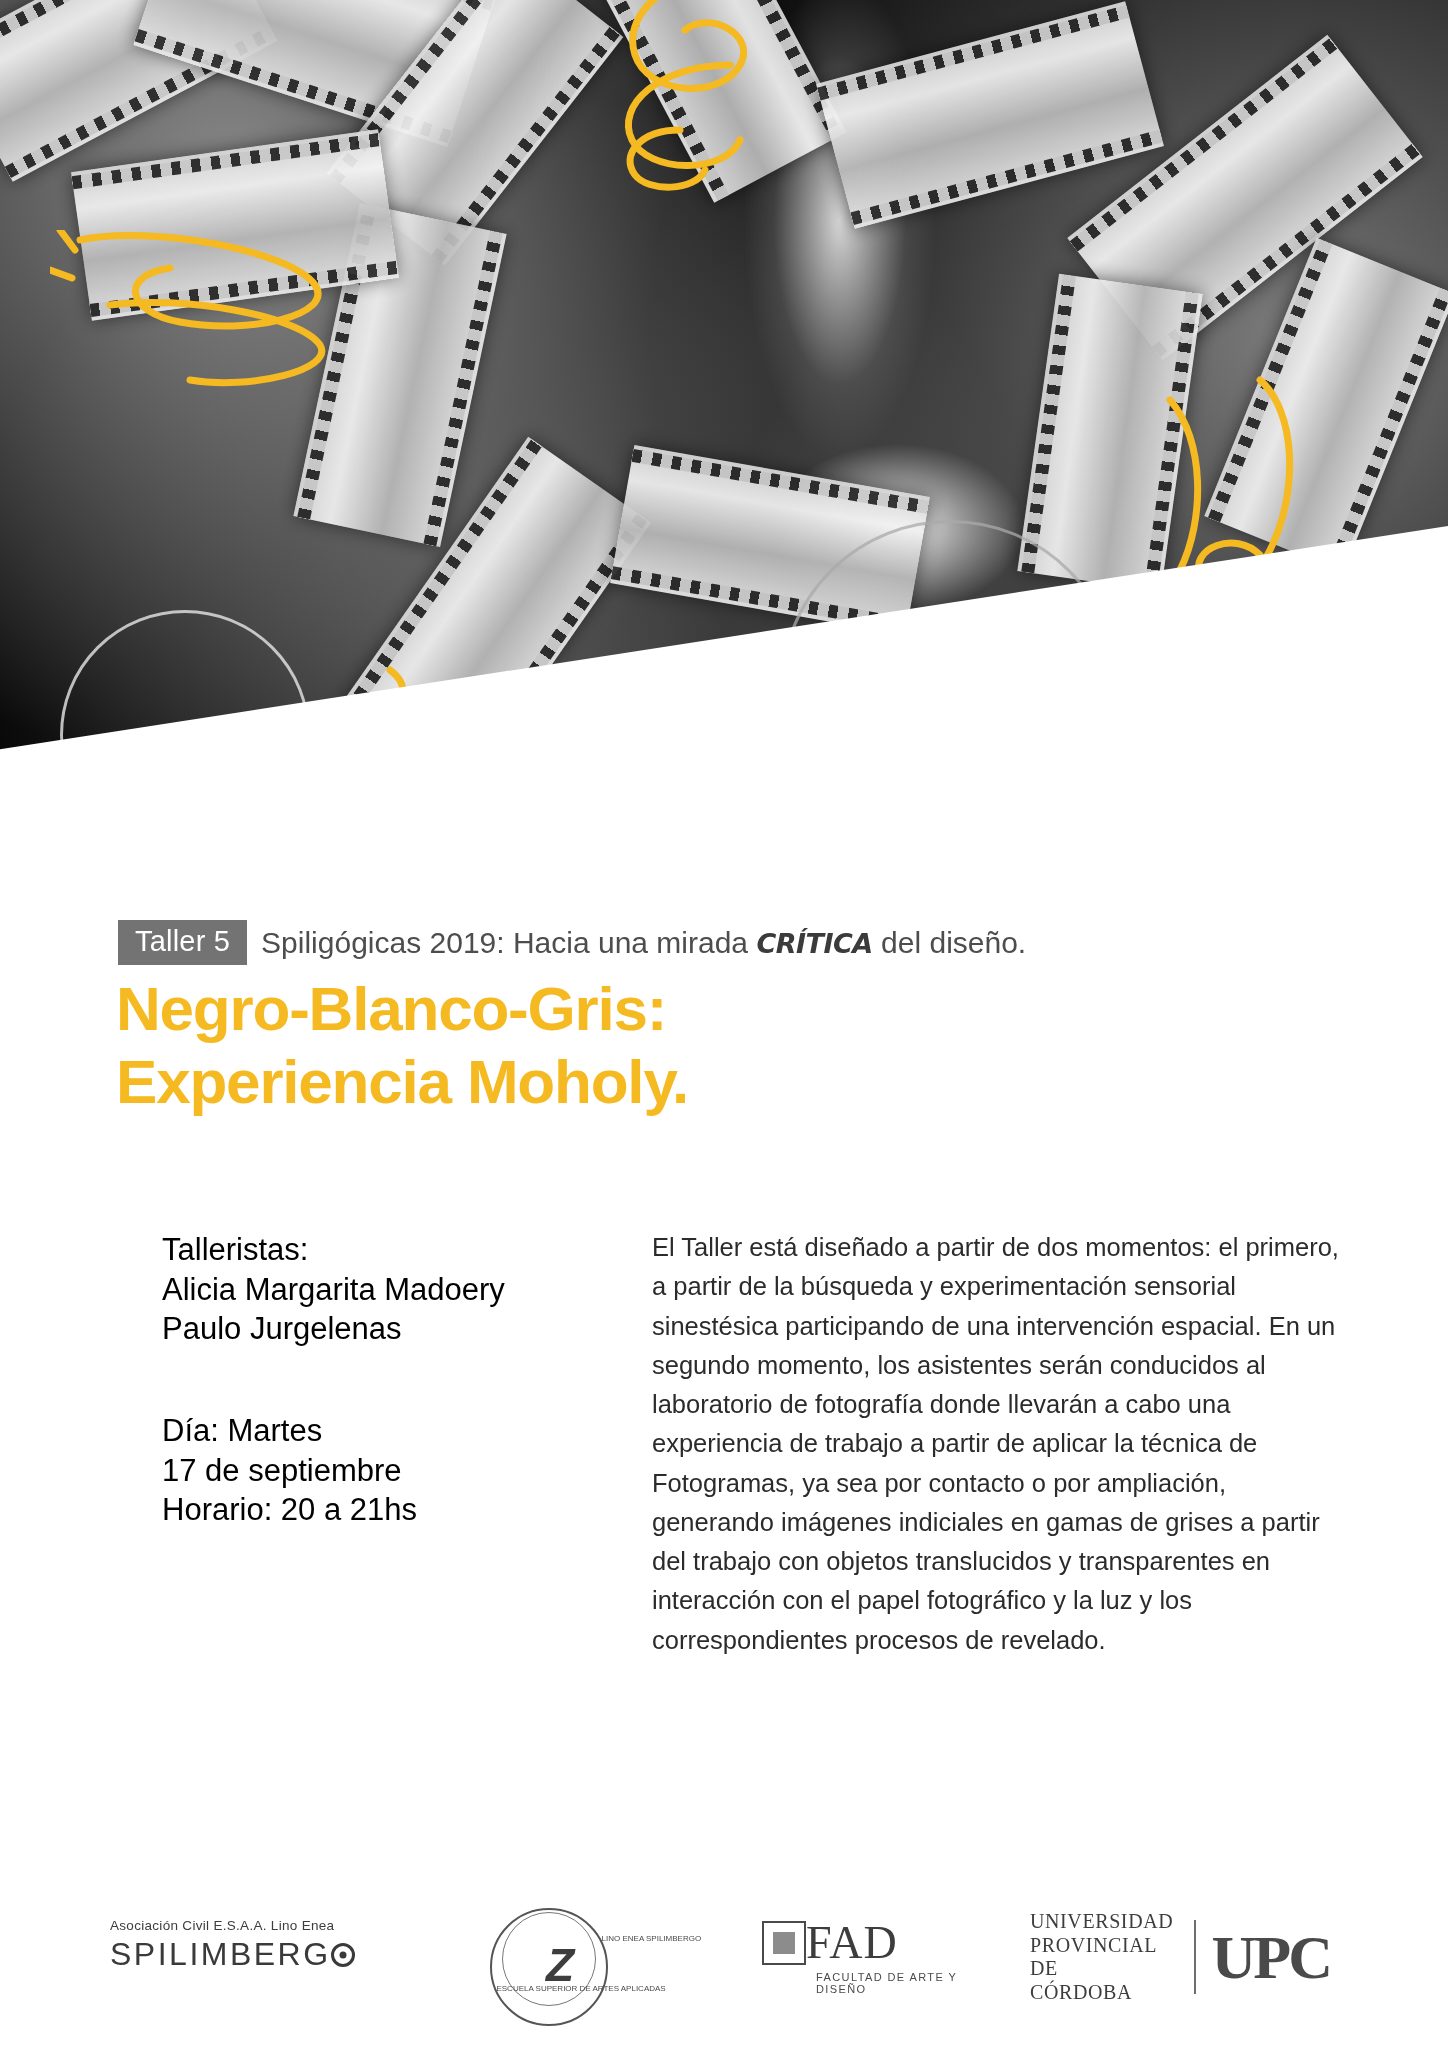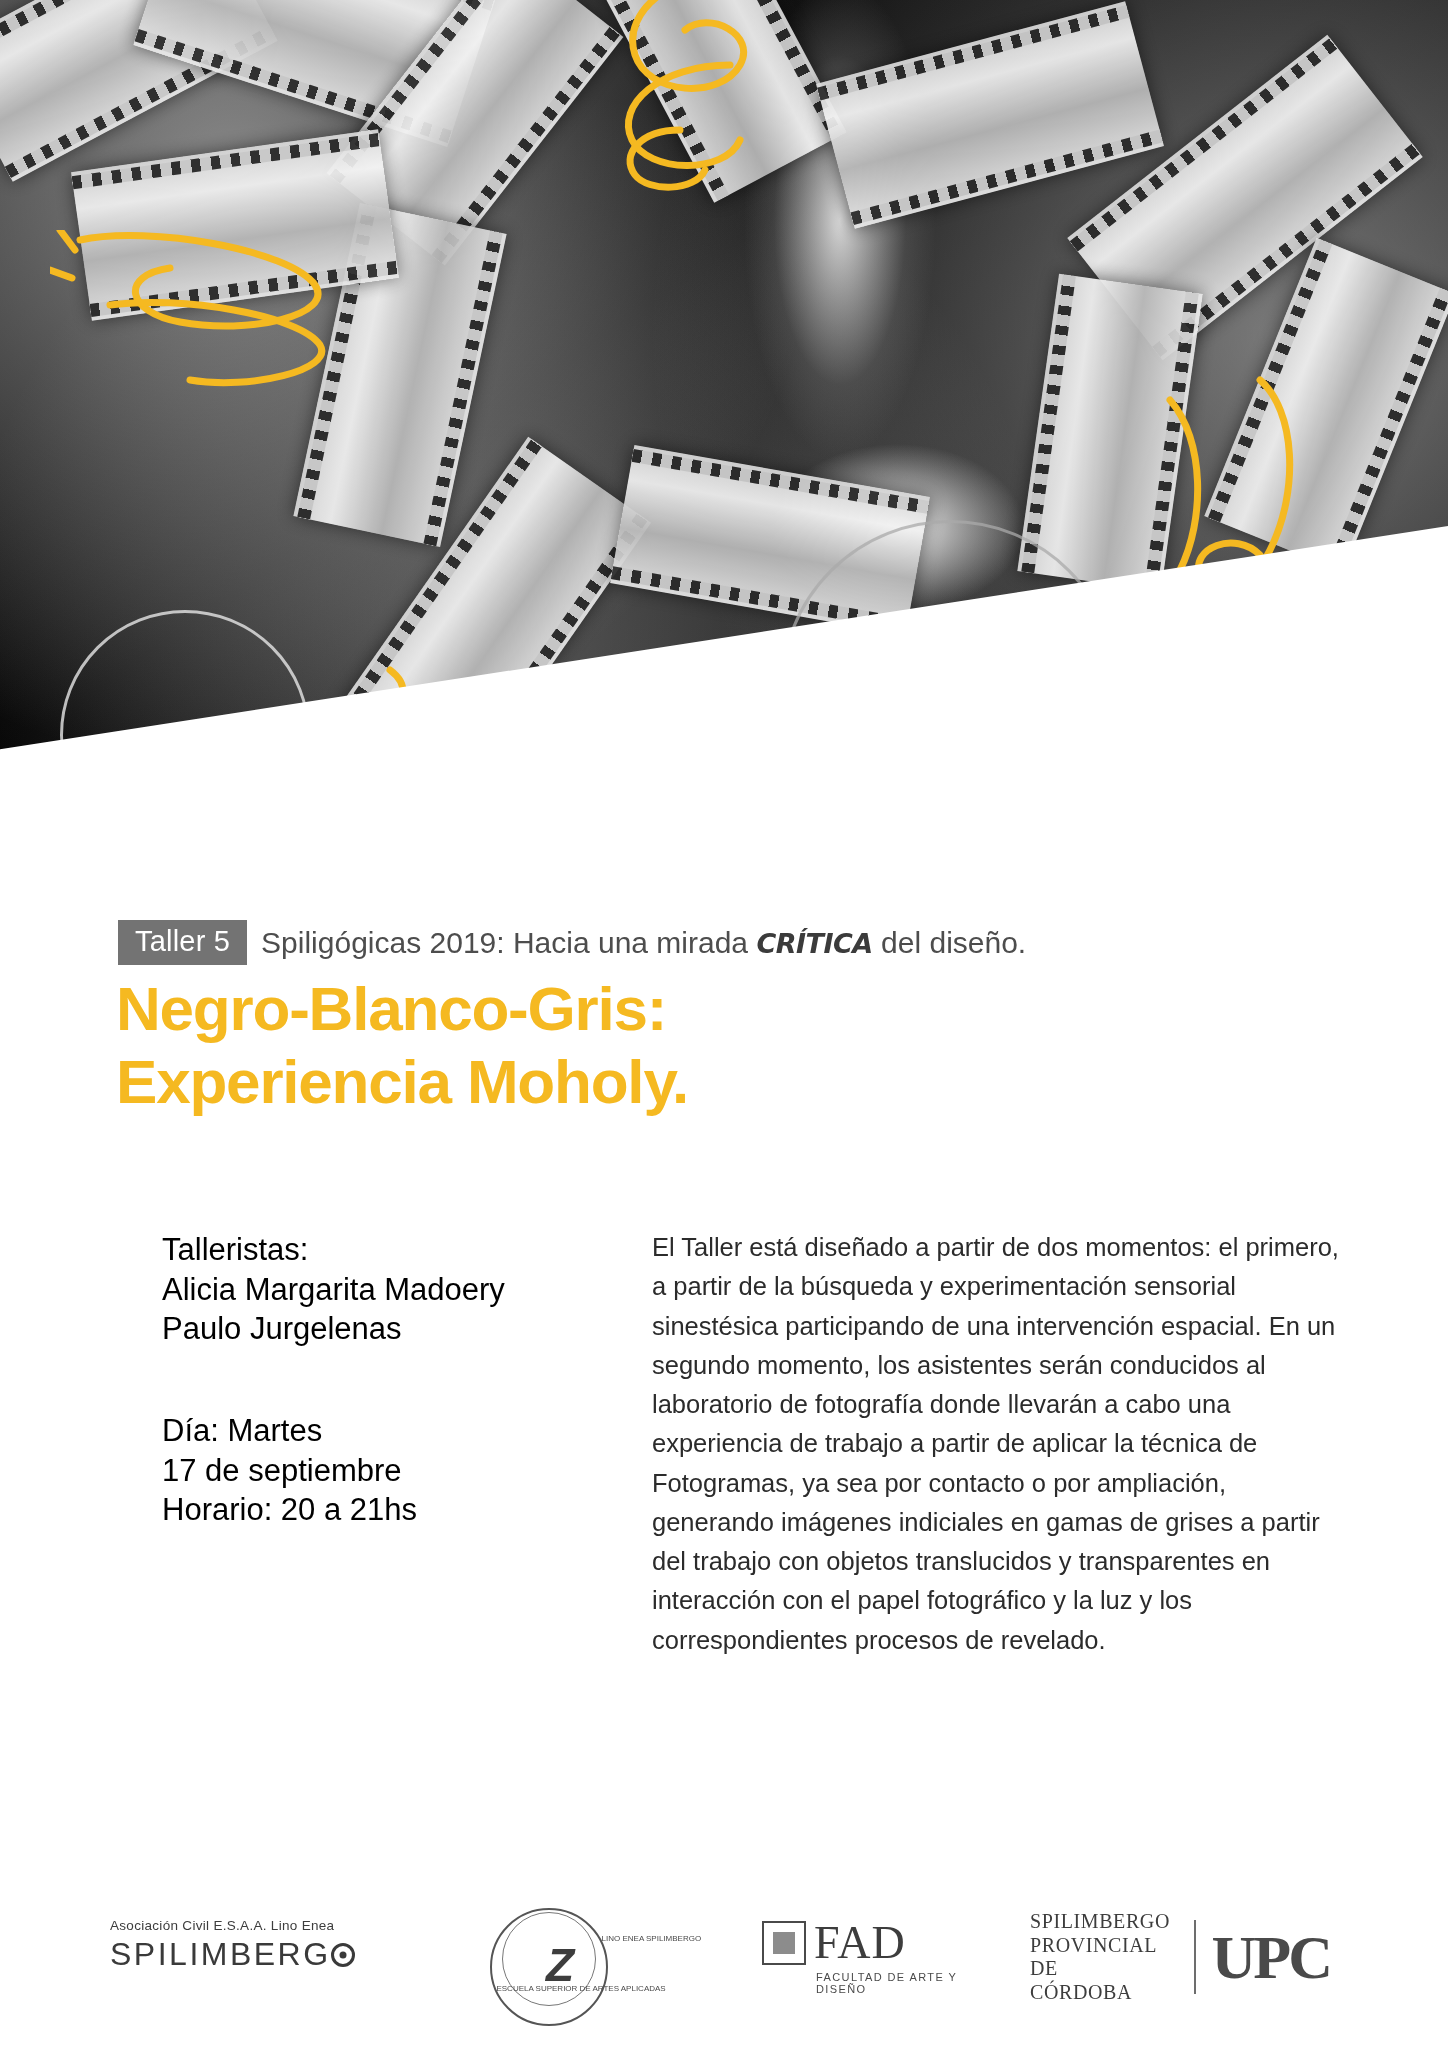--- a/index.html
+++ b/index.html
@@ -221,21 +221,21 @@
   }
   .seal-ring-text span {
     position: absolute;
     left: 50%;
     top: 50%;
     transform-origin: 0 0;
     white-space: nowrap;
   }
 
   .logo-fad { left: 762px; top: 20px; width: 200px; }
-  .fad-row { display: flex; align-items: center; gap: 8px; }
+  .fad-row { display: flex; align-items: center; gap: 0; }
   .fad-sq {
     width: 44px; height: 44px;
     border: 2px solid #4a4a4a;
     position: relative;
   }
   .fad-sq::after {
     content: "";
     position: absolute;
     left: 9px; top: 9px;
     width: 22px; height: 22px;
@@ -396,21 +396,21 @@
     <div class="fad-row">
       <div class="fad-sq"></div>
       <div class="fad-text">FAD</div>
     </div>
     <div class="fad-sub">FACULTAD DE ARTE Y DISEÑO</div>
   </div>
 
   <div class="logo logo-upc">
     <div class="upc-row">
       <div class="upc-words">
-        <div>SPILIMBERGO</div>
+        <div>UNIVERSIDAD</div>
         <div>PROVINCIAL DE</div>
         <div>CÓRDOBA</div>
       </div>
       <div class="upc-div"></div>
       <div class="upc-mark">UPC</div>
     </div>
   </div>
 </div>
 
 </body></html>

